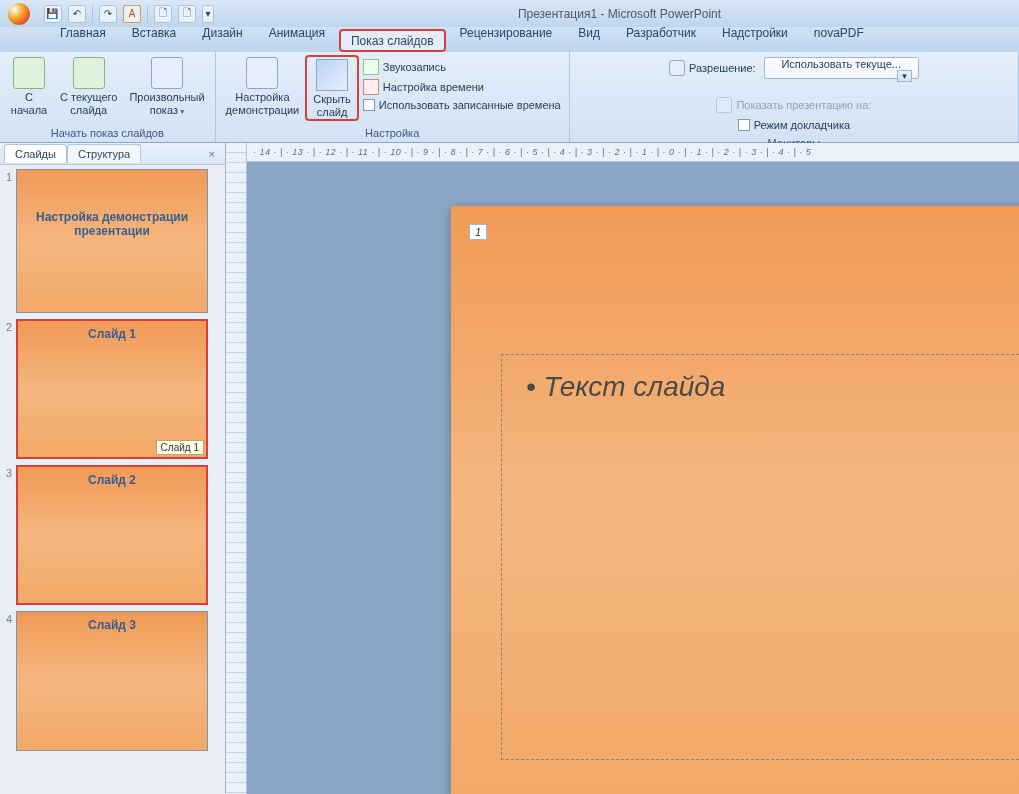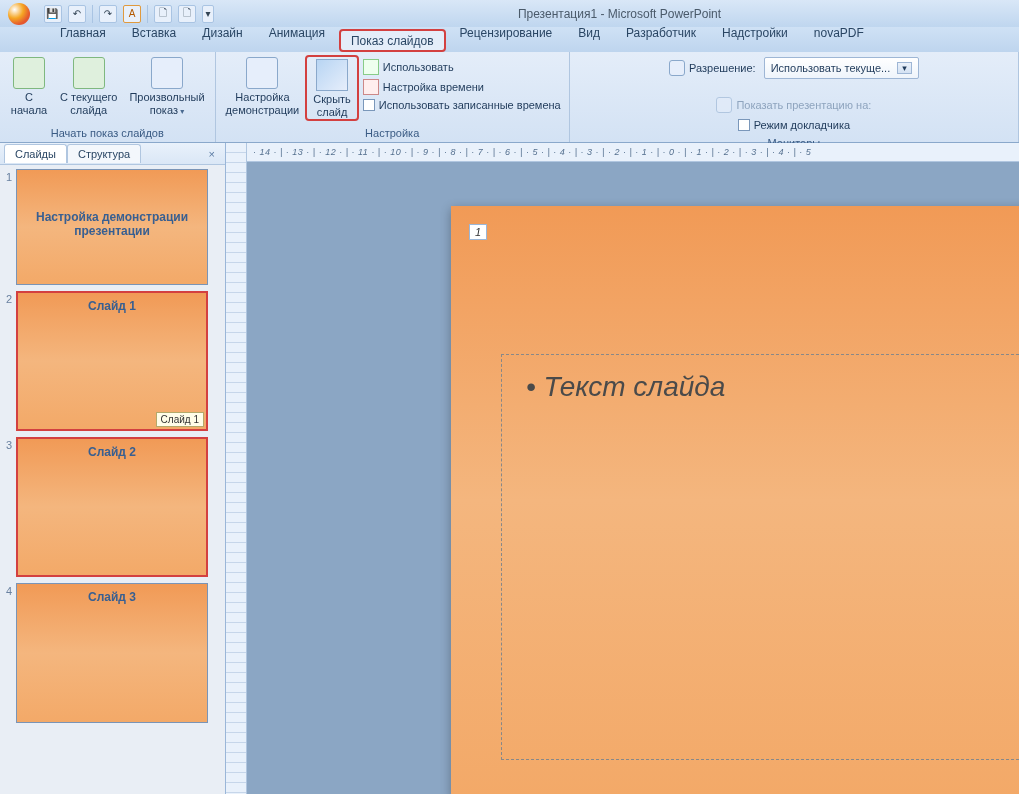--- a/index.html
+++ b/index.html
@@ -134,21 +134,21 @@
 демонстрации</div>
       </div>
       <div class="big-btn red-box">
         <div class="icon ic-pic"></div>
         <div class="label">Скрыть
 слайд</div>
       </div>
       <div style="display:flex;flex-direction:column;padding-top:2px;">
         <div class="small-row">
           <div class="sicon ic-mic"></div>
-          <span>Использовать</span>
+          <span>Звукозапись</span>
         </div>
         <div class="small-row">
           <div class="sicon ic-clock"></div>
           <span>Настройка времени</span>
         </div>
         <div class="small-row">
           <div class="chk"></div>
           <span>Использовать записанные времена</span>
         </div>
       </div>
@@ -157,21 +157,21 @@
   </div>
 
   <div class="group" style="flex:1;min-width:330px;">
     <div class="group-content" style="width:100%;">
       <div style="display:flex;flex-direction:column;gap:2px;padding:2px 6px;width:100%;align-items:center;">
         <div style="display:flex;align-items:center;gap:8px;">
           <div class="small-row" style="padding:0;">
             <div class="sicon ic-screen"></div>
             <span>Разрешение:</span>
           </div>
-          <div class="dropdown-field" style="width:155px;margin-left:auto;">
+          <div class="dropdown-field" style="width:155px;margin-left:auto;flex-direction:column;">
             <span>Использовать текуще...</span>
             <span class="dd-arrow">▾</span>
           </div>
         </div>
         <div class="small-row" style="color:#8ea4be;margin-top:14px;">
           <div class="sicon ic-screen" style="opacity:.5;"></div>
           <span>Показать презентацию на:</span>
         </div>
         <div class="small-row">
           <div class="chk"></div>
@@ -186,21 +186,21 @@
 <div class="workspace">
   <div class="side-panel">
     <div class="side-tabs">
       <div class="side-tab active">Слайды</div>
       <div class="side-tab">Структура</div>
       <div class="side-close">×</div>
     </div>
     <div class="thumbs" id="thumbs">
         <div class="thumb-row">
           <div class="thumb-num">1</div>
-          <div class="thumb" style="height: 116px;">
+          <div class="thumb" style="height: 144px;">
             <div class="thumb-inner">
               <div class="thumb-title-first">Настройка демонстрации презентации</div>
             </div>
           </div>
         </div>
         <div class="thumb-row">
           <div class="thumb-num">2</div>
           <div class="thumb sel" style="height: 140px;">
             <div class="thumb-inner" style="align-items: flex-start; justify-content: center;">
               <div class="thumb-title">Слайд 1</div>

